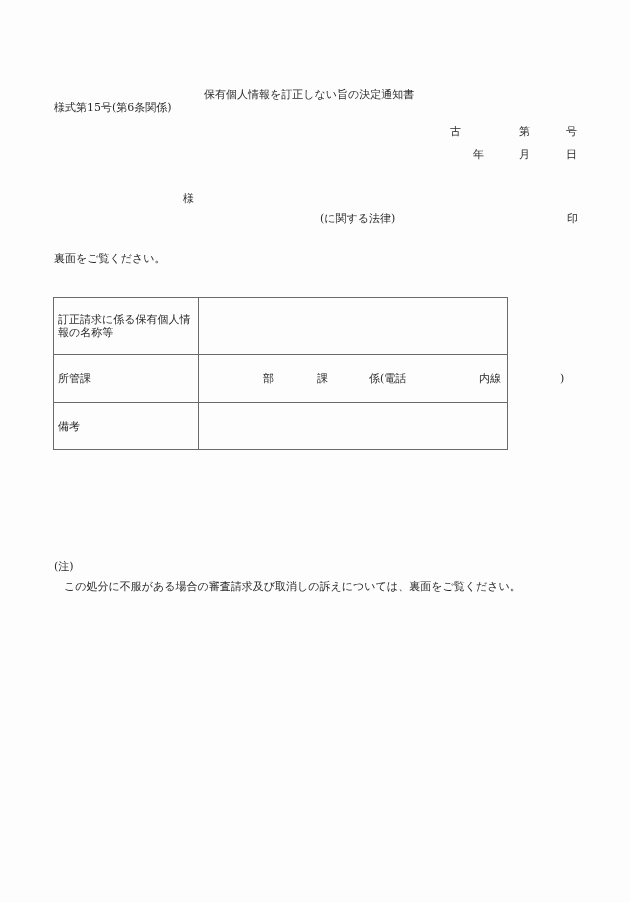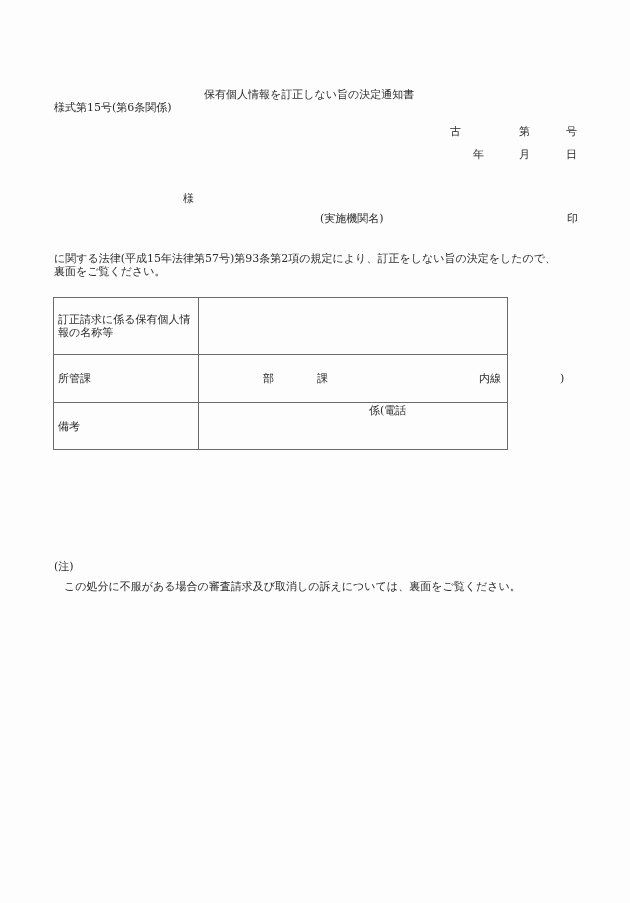--- a/index.html
+++ b/index.html
@@ -70,41 +70,40 @@
 
 <div class="abs ref-row" style="left:450px;">古</div>
 <div class="abs ref-row" style="left:519px;">第</div>
 <div class="abs ref-row" style="left:566px;">号</div>
 
 <div class="abs date-row" style="left:473px;">年</div>
 <div class="abs date-row" style="left:519px;">月</div>
 <div class="abs date-row" style="left:566px;">日</div>
 
 <div class="abs sama">様</div>
-<div class="abs agency">(実施機関名)</div>
+<div class="abs agency">(に関する法律)</div>
 <div class="abs seal">印</div>
 
 <div class="body-para">
-  <span class="line">に関する法律(平成15年法律第57号)第93条第2項の規定により、訂正をしない旨の決定をしたので、</span>
   <span class="line">裏面をご覧ください。</span>
 </div>
 
 <table class="form-table">
   <tbody>
       <tr class="r1">
     <td class="label">訂正請求に係る保有個人情報の名称等</td>
     <td></td>
   </tr>
   <tr class="r3">
     <td class="label">所管課</td>
     <td>
       <div class="dept-line">
         <span style="left:60px;">部</span>
         <span style="left:114px;">課</span>
-        <span style="left:166px;margin-top:32px;">係(電話</span>
+        <span style="left:166px;">係(電話</span>
         <span style="left:276px;">内線</span>
         <span style="left:357px;">)</span>
       </div>
     </td>
   </tr>
   <tr class="r4">
     <td class="label">備考</td>
     <td></td>
   </tr>
 </tbody>

